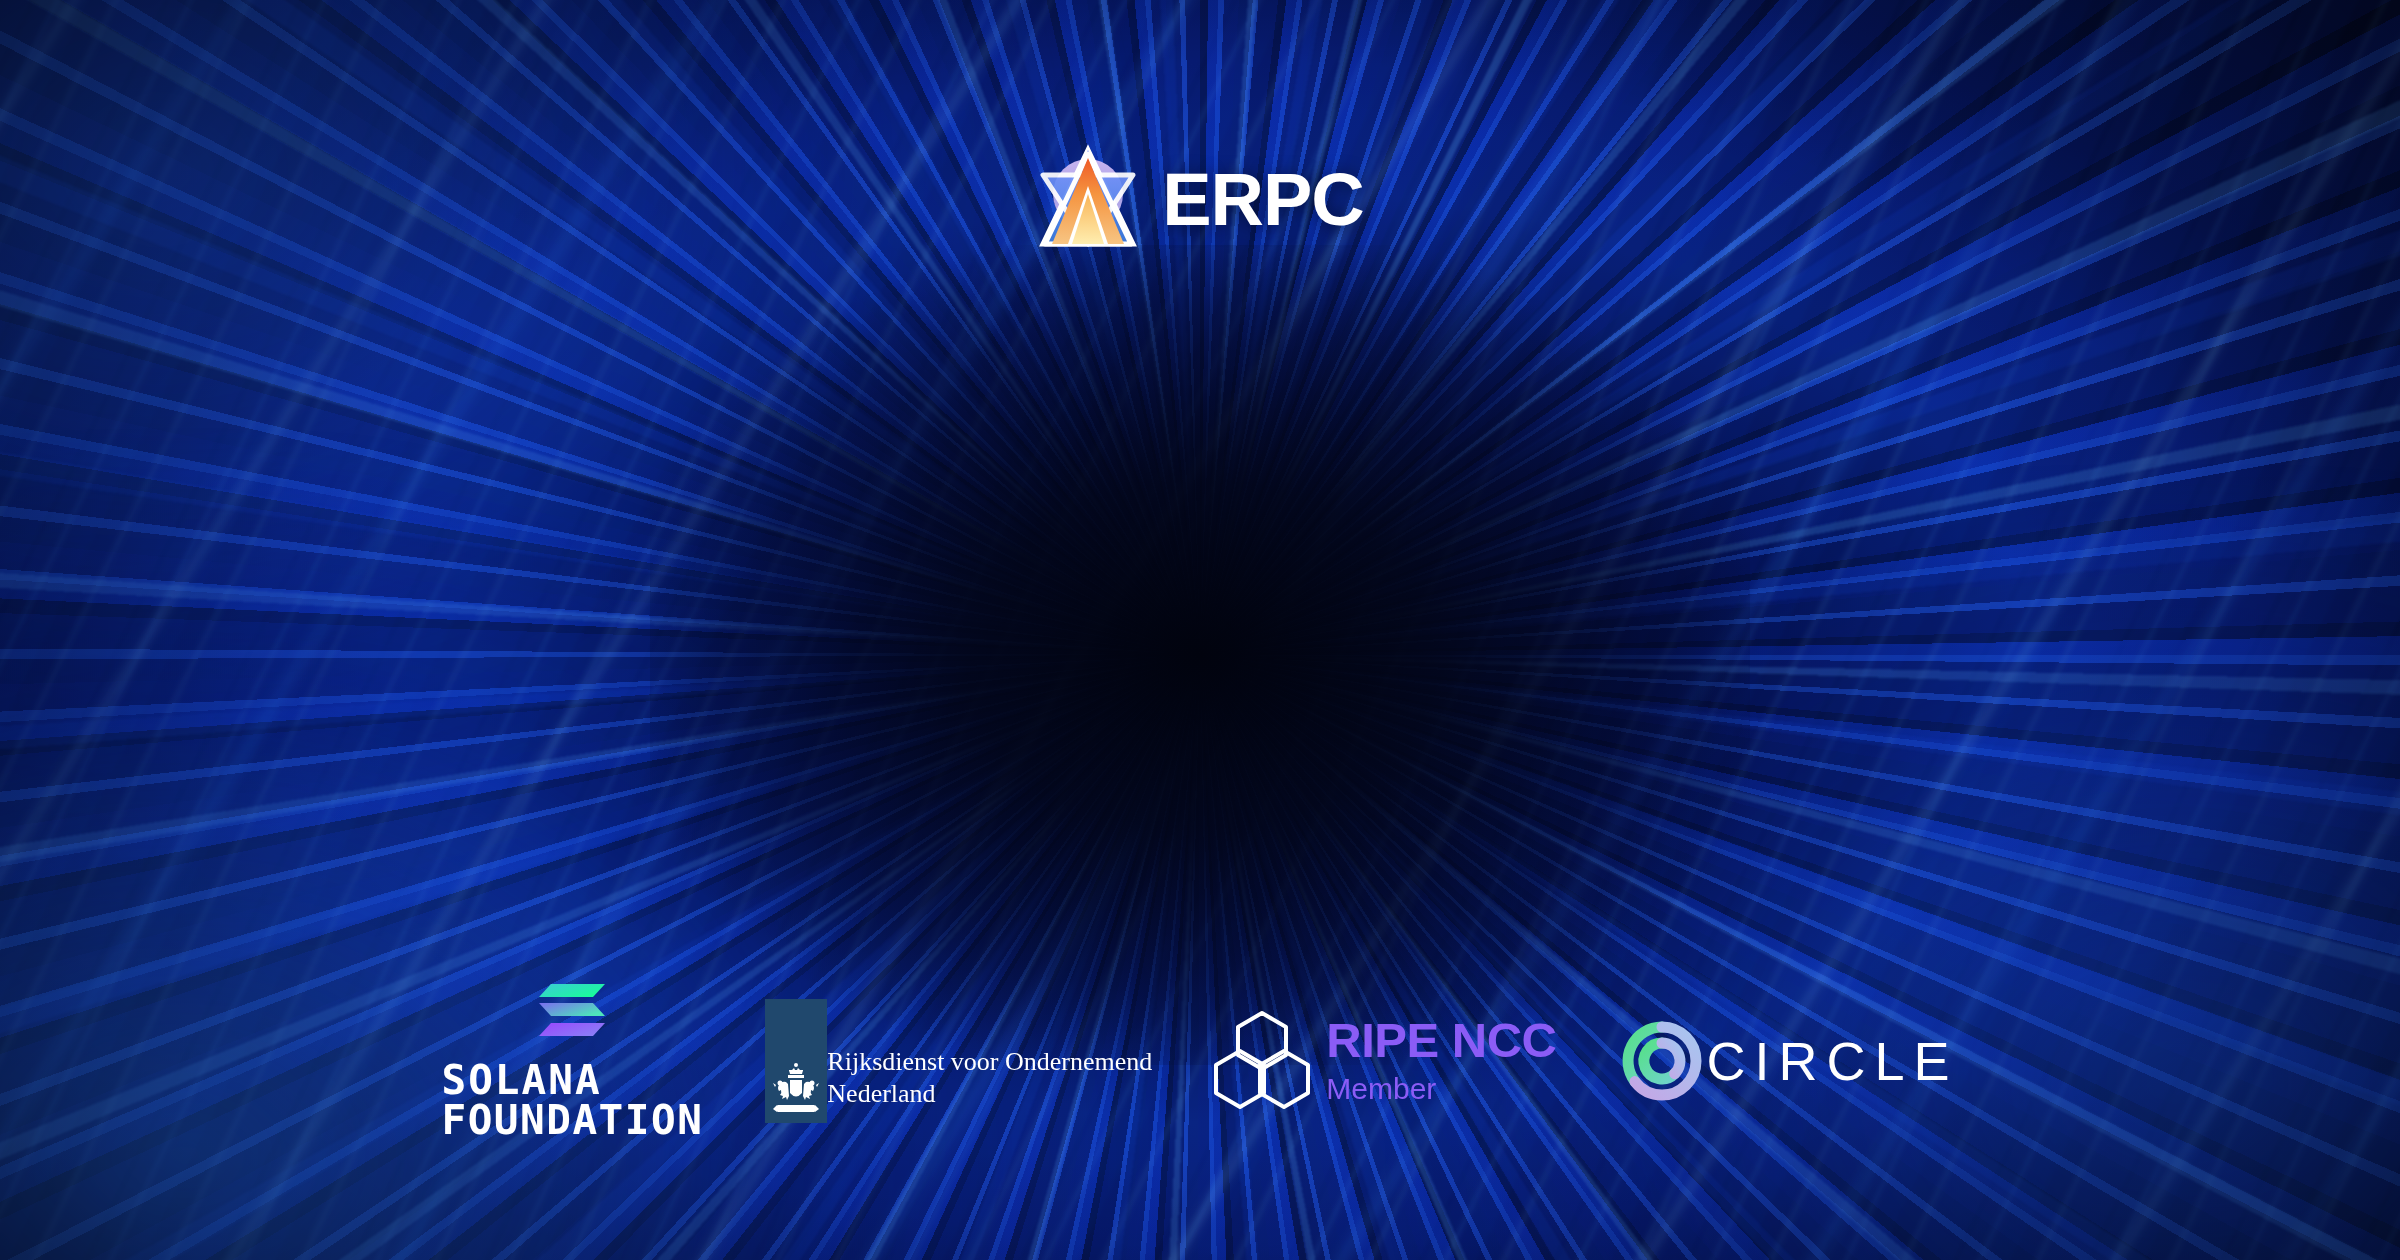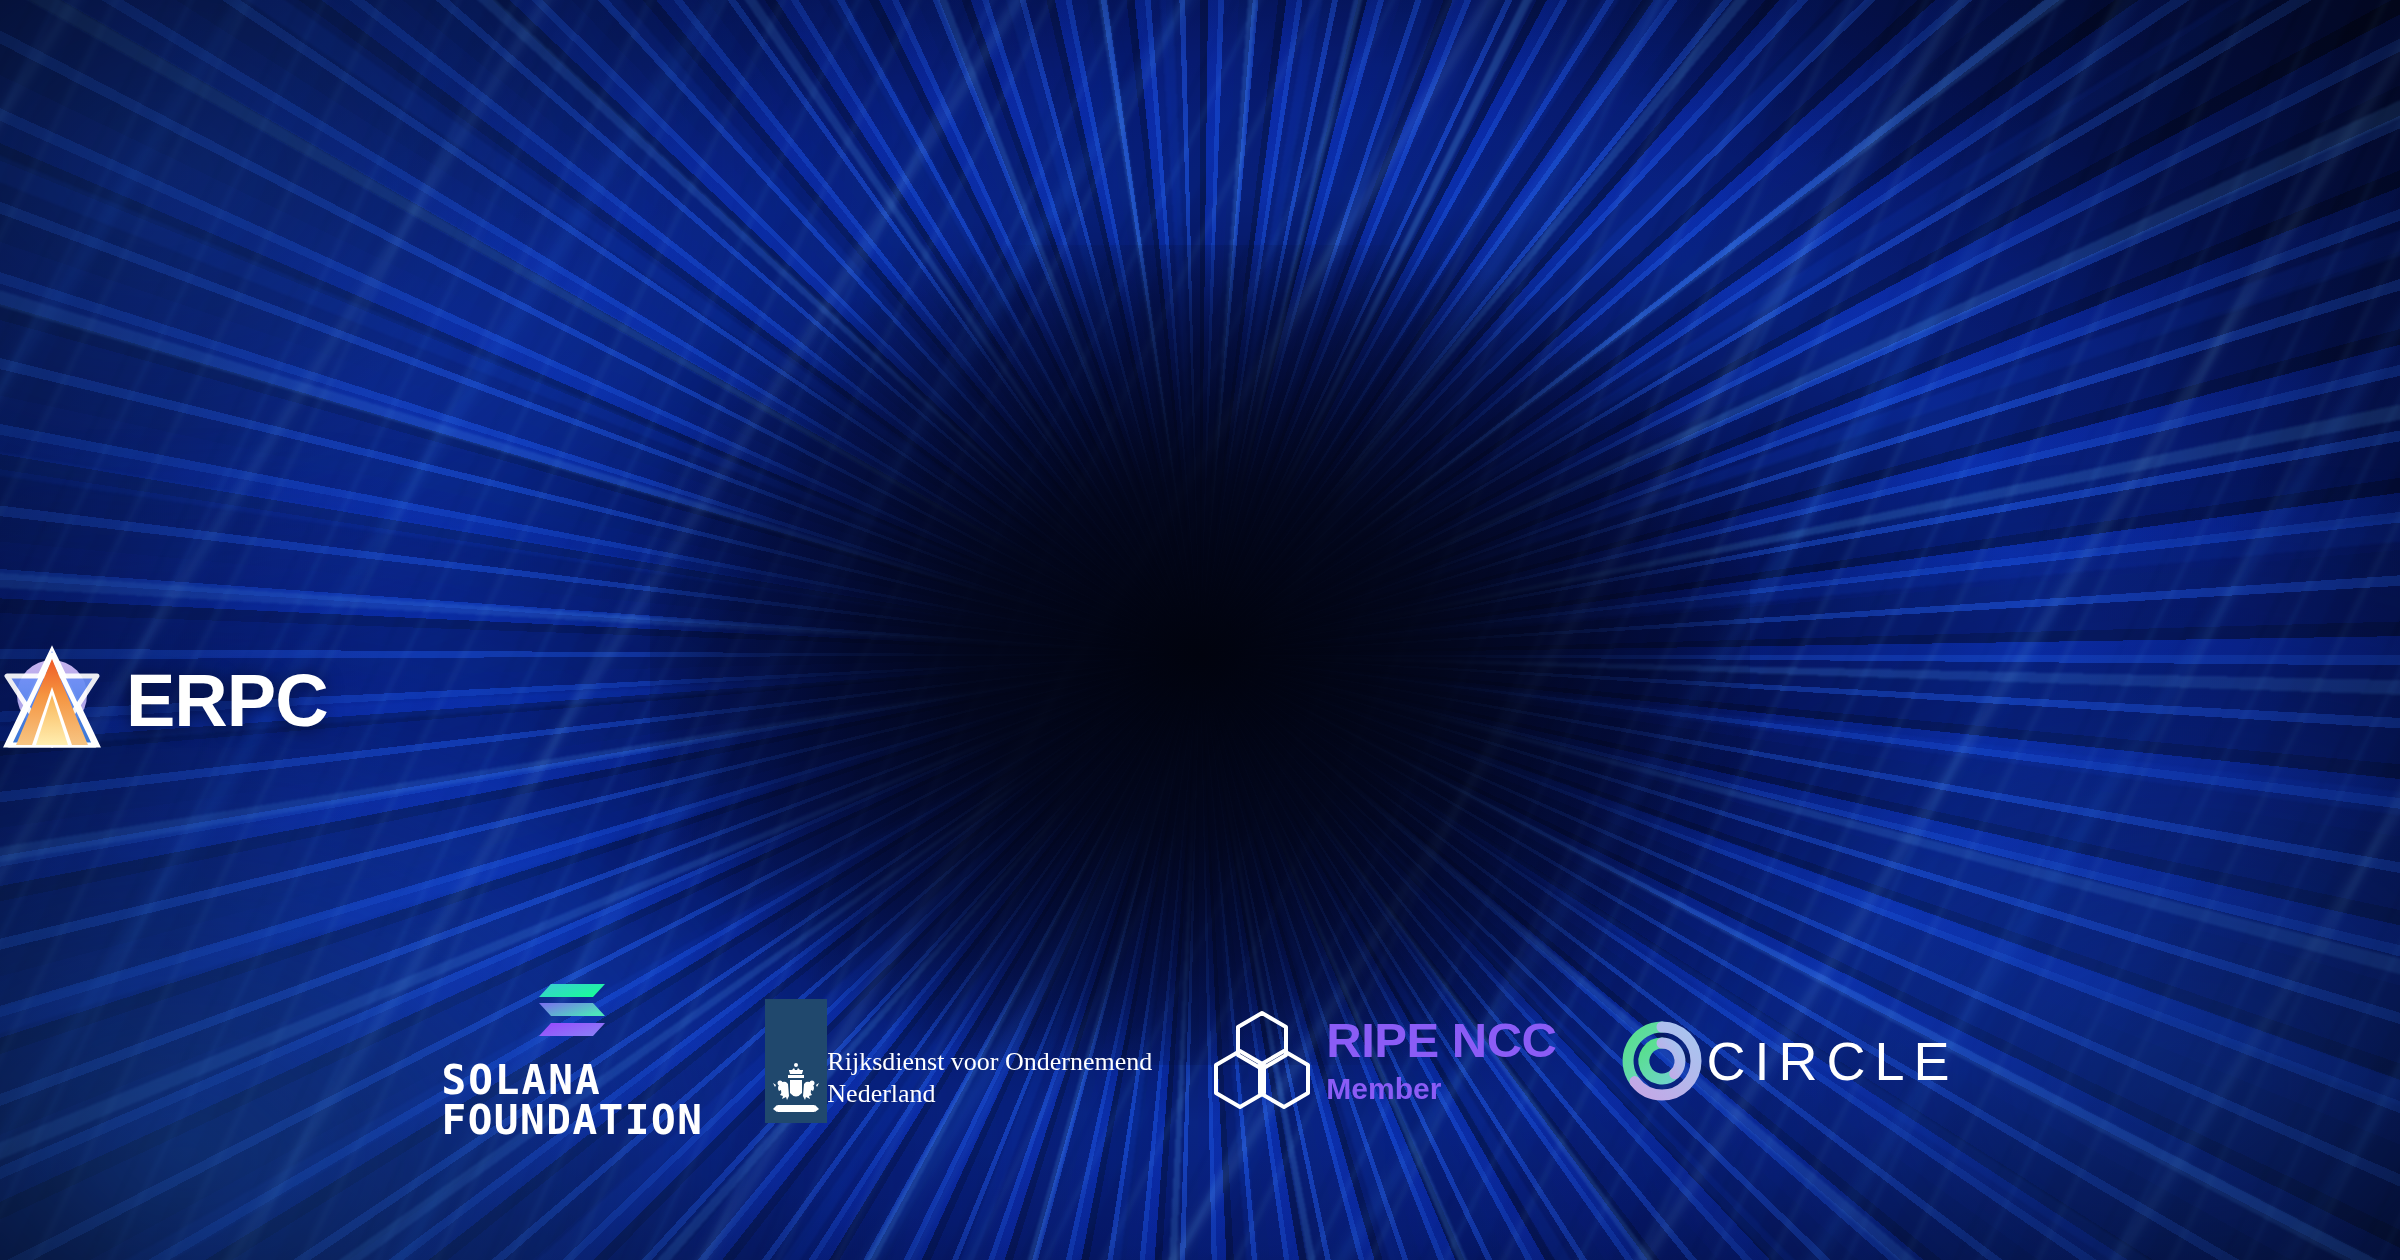--- a/index.html
+++ b/index.html
@@ -102,21 +102,21 @@
     filter:blur(12px);
   }
   .bg-vignette{
     position:absolute; inset:0;
     background:radial-gradient(ellipse 1700px 1100px at 50% 50%, rgba(0,0,0,0) 48%, rgba(0,0,0,0.35) 82%, rgba(0,0,0,0.62) 100%);
   }
 
   
   .content{
     position:absolute; inset:0;
-    display:flex; flex-direction:row;
+    display:flex; flex-direction:column;
     align-items:center;
     z-index:5;
   }
 
   
   .brand{
     display:flex; align-items:center; gap:22px;
     margin-top:142px;
     height:116px;
   }
@@ -203,21 +203,21 @@
   .ripe-text{ color:#8b5cf6; }
   .ripe-title{
     font-size:49px;
     font-weight:800;
     letter-spacing:-0.5px;
     line-height:1;
     font-family:"Liberation Sans","DejaVu Sans",sans-serif;
   }
   .ripe-sub{
     font-size:30px;
-    font-weight:700;
+    font-weight:400;
     line-height:1.2;
     margin-top:6px;
     font-family:"Liberation Sans","DejaVu Sans",sans-serif;
   }
 
   
   .circle{ align-items:center; }
   .circle-mark{ width:88px; height:88px; display:block; }
   .circle-text{
     color:#fff;

